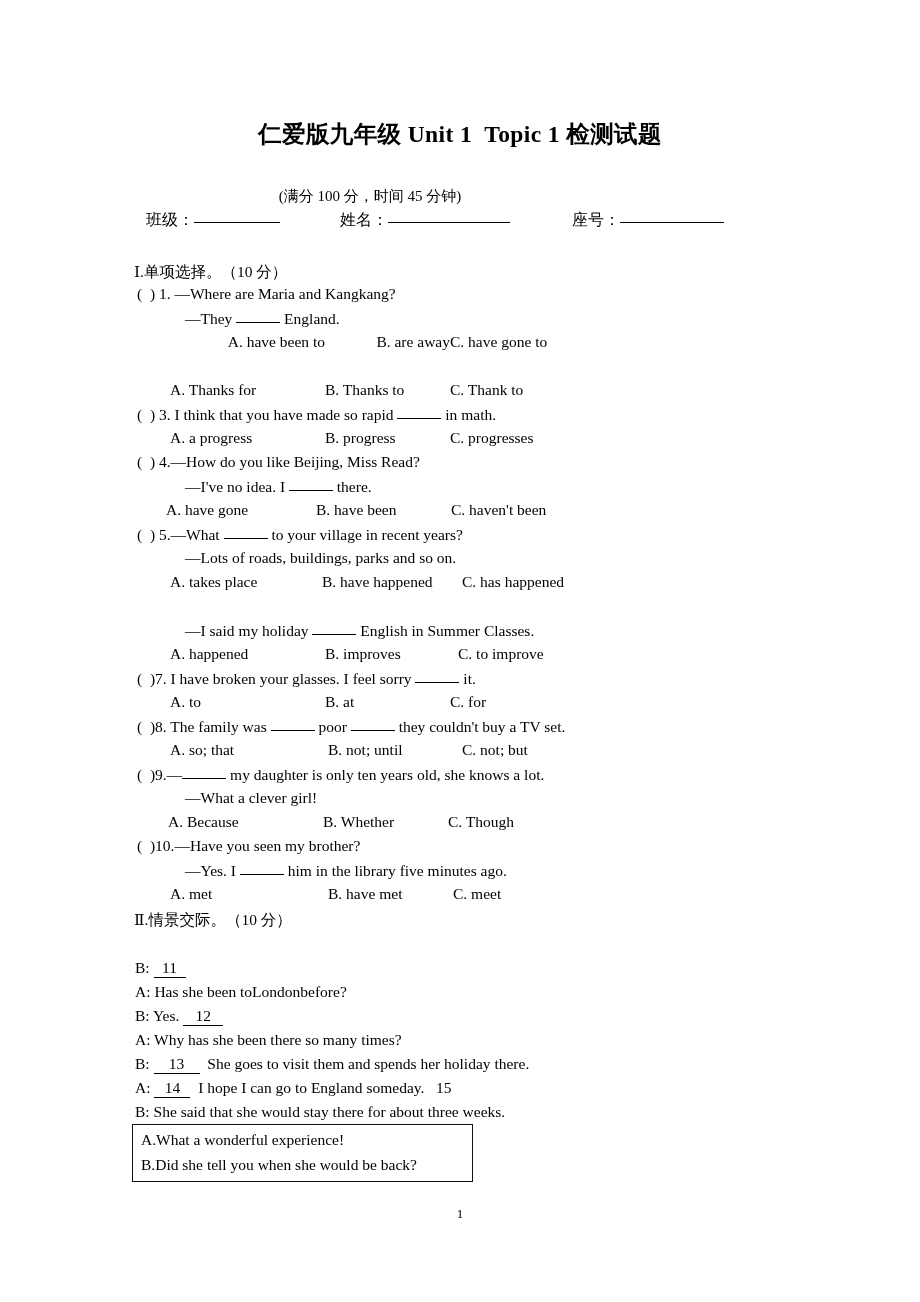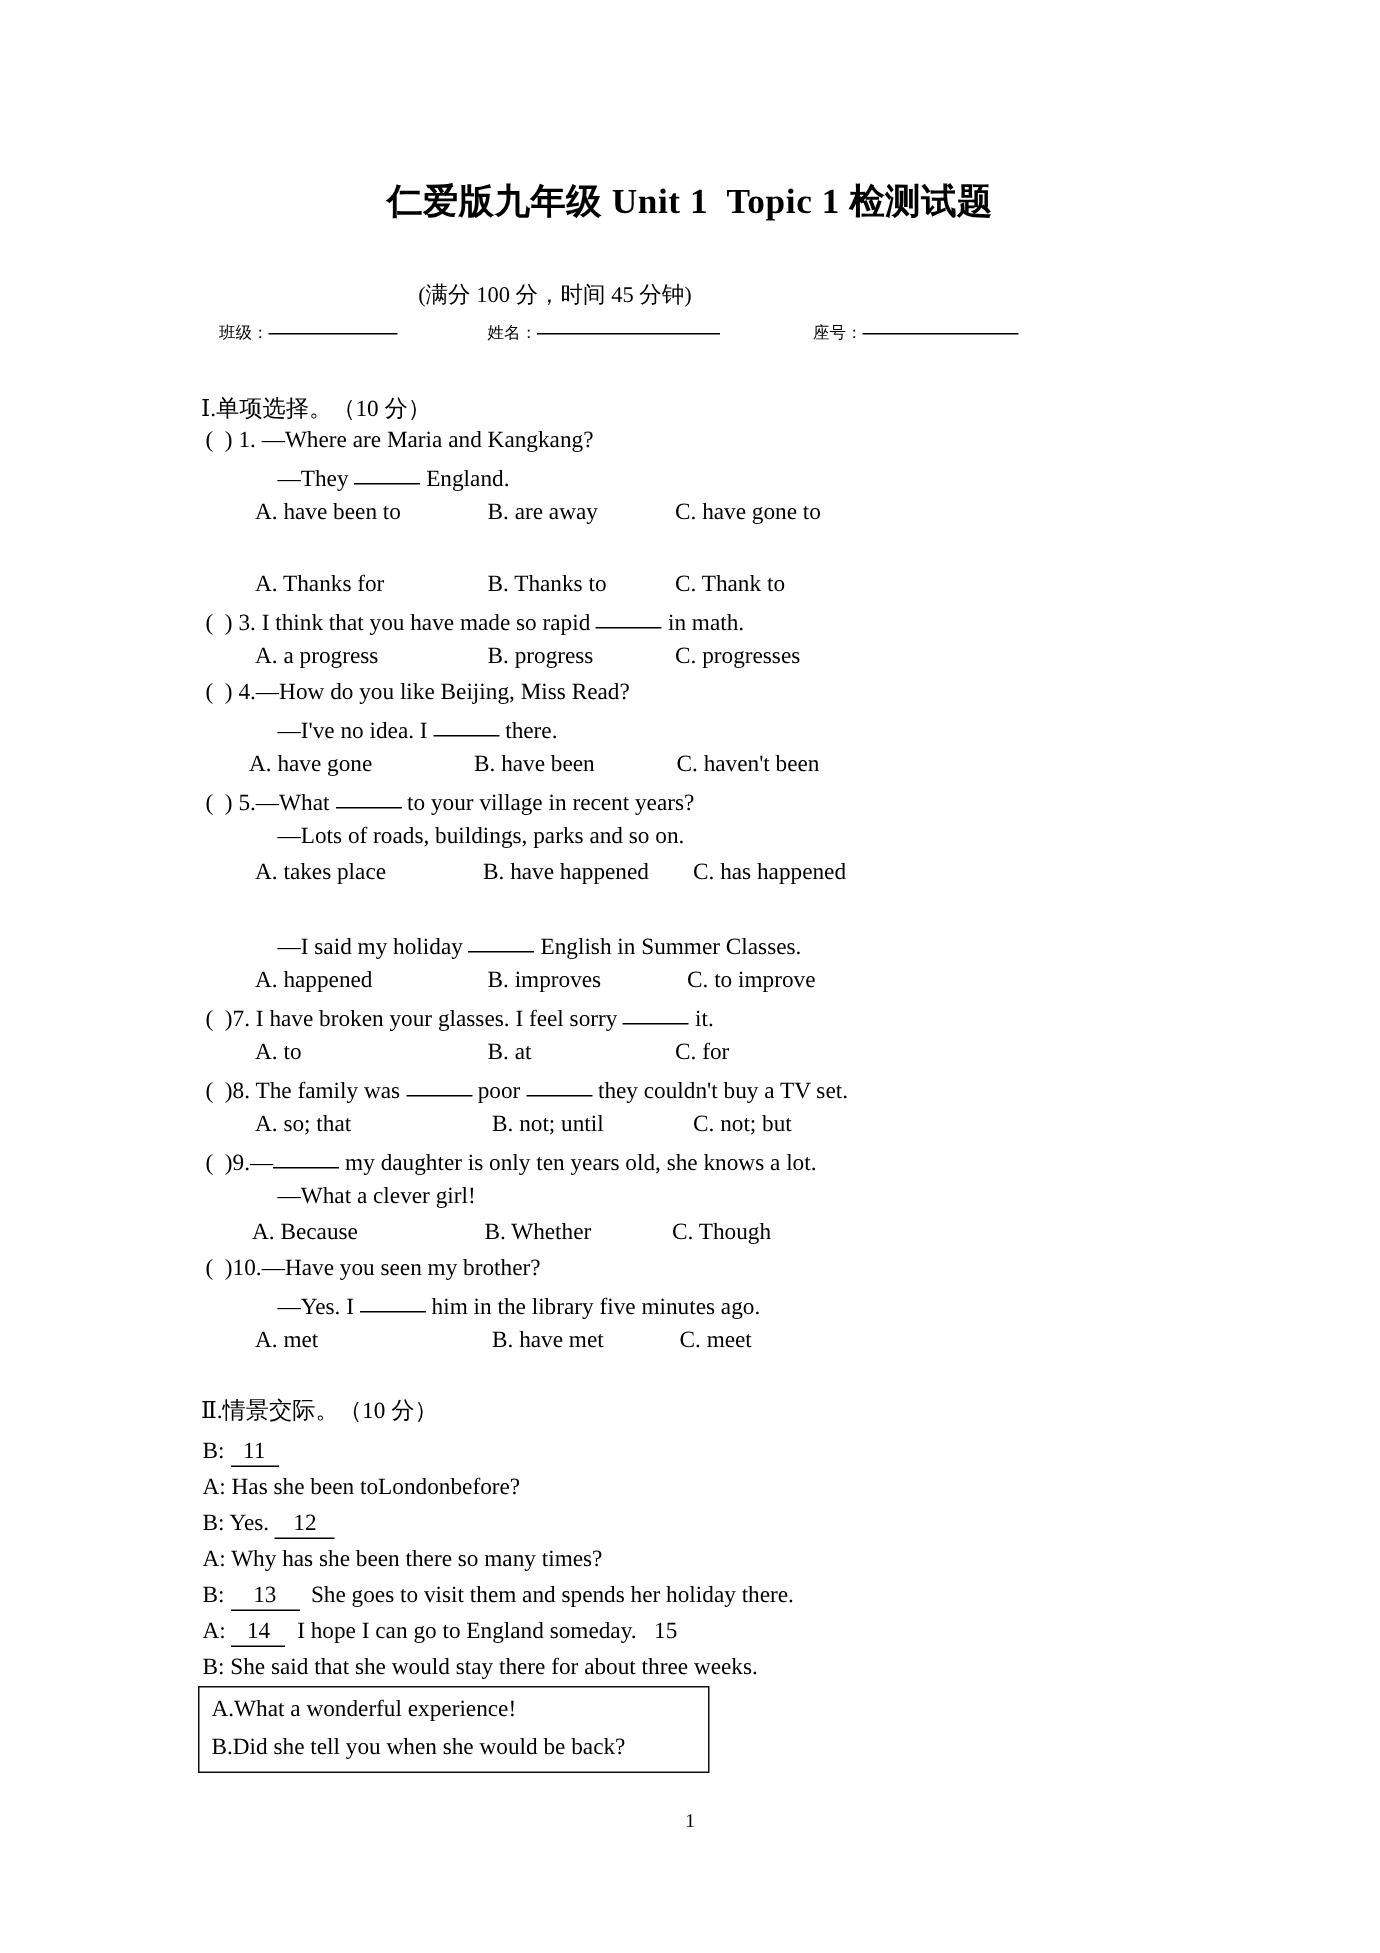--- a/index.html
+++ b/index.html
@@ -45,21 +45,21 @@
     text-align: center;
     font-size: 15px;
     white-space: pre;
   }
 
   
   .identity-line {
     position: absolute;
     left: 146px;
     top: 209px;
-    font-size: 11px;
+    font-size: 16px;
     white-space: nowrap;
   }
   .identity-field {
     display: inline-block;
   }
   .id-label { }
   .id-blank {
     display: inline-block;
     border-bottom: 1px solid #000;
     vertical-align: 2px;
@@ -155,21 +155,21 @@
   <div class="doc-subtitle">(满分 100 分，时间 45 分钟)</div>
 
   <div class="identity-line">
     <span class="identity-field"><span class="id-label">班级：</span><span class="id-blank blank-w1"></span></span><span class="gap-1"></span><span class="identity-field"><span class="id-label">姓名：</span><span class="id-blank blank-w2"></span></span><span class="gap-2"></span><span class="identity-field"><span class="id-label">座号：</span><span class="id-blank blank-w3"></span></span>
   </div>
 
   <div class="section-head" style="top:262px;">Ⅰ.单项选择。（10 分）</div>
 
   <div class="q-line q-stem" style="top:286px;">(  ) 1. —Where are Maria and Kangkang?</div>
   <div class="q-line q-cont" style="top:310px;"><span>—They </span><span class="fill fill-md"></span><span> England.</span></div>
-  <div class="q-line q-opts" style="top:334px;"><span class="opt" style="width:155px;">A. have been to</span><span class="opt" style="width:125px;">B. are away</span><span class="opt">C. have gone to</span></div>
+  <div class="q-line q-opts" style="top:334px;text-align:right;"><span class="opt" style="width:155px;">A. have been to</span><span class="opt" style="width:125px;">B. are away</span><span class="opt">C. have gone to</span></div>
 
   <div class="q-line q-opts" style="top:382px;"><span class="opt" style="width:155px;">A. Thanks for</span><span class="opt" style="width:125px;">B. Thanks to</span><span class="opt">C. Thank to</span></div>
 
   <div class="q-line q-stem" style="top:406px;"><span>(  ) 3. I think that you have made so rapid </span><span class="fill fill-md"></span><span> in math.</span></div>
   <div class="q-line q-opts" style="top:430px;"><span class="opt" style="width:155px;">A. a progress</span><span class="opt" style="width:125px;">B. progress</span><span class="opt">C. progresses</span></div>
 
   <div class="q-line q-stem" style="top:454px;">(  ) 4.—How do you like Beijing, Miss Read?</div>
   <div class="q-line q-cont" style="top:478px;"><span>—I've no idea. I </span><span class="fill fill-md"></span><span> there.</span></div>
   <div class="q-line" style="left:166px; top:502px;"><span class="opt" style="width:150px;">A. have gone</span><span class="opt" style="width:135px;">B. have been</span><span class="opt">C. haven't been</span></div>
 
@@ -187,21 +187,21 @@
   <div class="q-line q-opts" style="top:742px;"><span class="opt" style="width:158px;">A. so; that</span><span class="opt" style="width:134px;">B. not; until</span><span class="opt">C. not; but</span></div>
 
   <div class="q-line q-stem" style="top:766px;"><span>(  )9.—</span><span class="fill fill-md"></span><span> my daughter is only ten years old, she knows a lot.</span></div>
   <div class="q-line q-cont" style="top:790px;">—What a clever girl!</div>
   <div class="q-line" style="left:168px; top:814px;"><span class="opt" style="width:155px;">A. Because</span><span class="opt" style="width:125px;">B. Whether</span><span class="opt">C. Though</span></div>
 
   <div class="q-line q-stem" style="top:838px;">(  )10.—Have you seen my brother?</div>
   <div class="q-line q-cont" style="top:862px;"><span>—Yes. I </span><span class="fill fill-md"></span><span> him in the library five minutes ago.</span></div>
   <div class="q-line q-opts" style="top:886px;"><span class="opt" style="width:158px;">A. met</span><span class="opt" style="width:125px;">B. have met</span><span class="opt">C. meet</span></div>
 
-  <div class="section-head" style="top:910px;margin-top:20px;">Ⅱ.情景交际。（10 分）</div>
+  <div class="section-head" style="top:910px;">Ⅱ.情景交际。（10 分）</div>
 
 
   <div class="d-line" style="top:959px;"><span>B: </span><span class="num-blank" style="width:26px;">11</span><span></span></div>
 
   <div class="d-line" style="top:983px;"><span>A: </span><span>Has she been toLondonbefore?</span></div>
 
   <div class="d-line" style="top:1007px;"><span>B: </span><span>Yes. </span><span class="num-blank" style="width:34px;">12</span><span></span></div>
 
   <div class="d-line" style="top:1031px;"><span>A: </span><span>Why has she been there so many times?</span></div>
 

